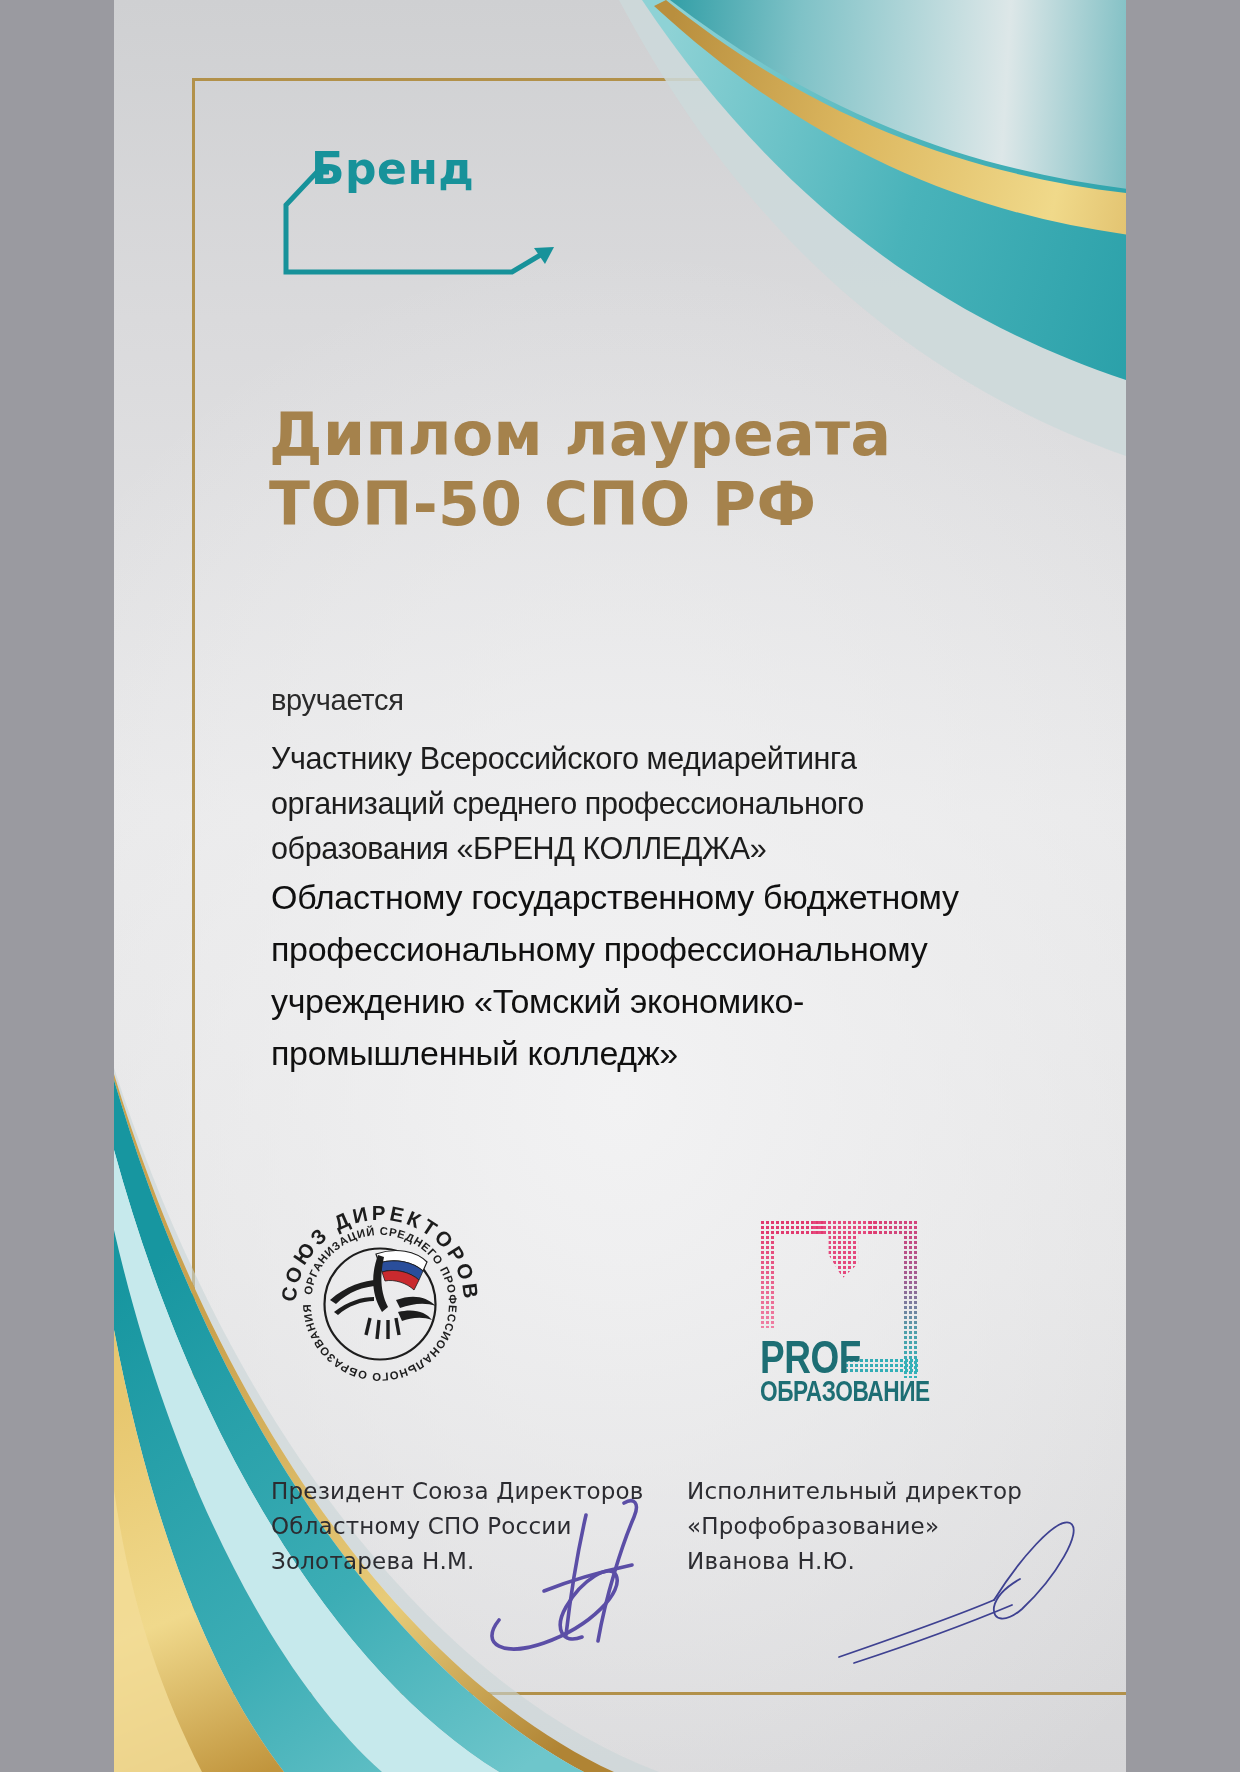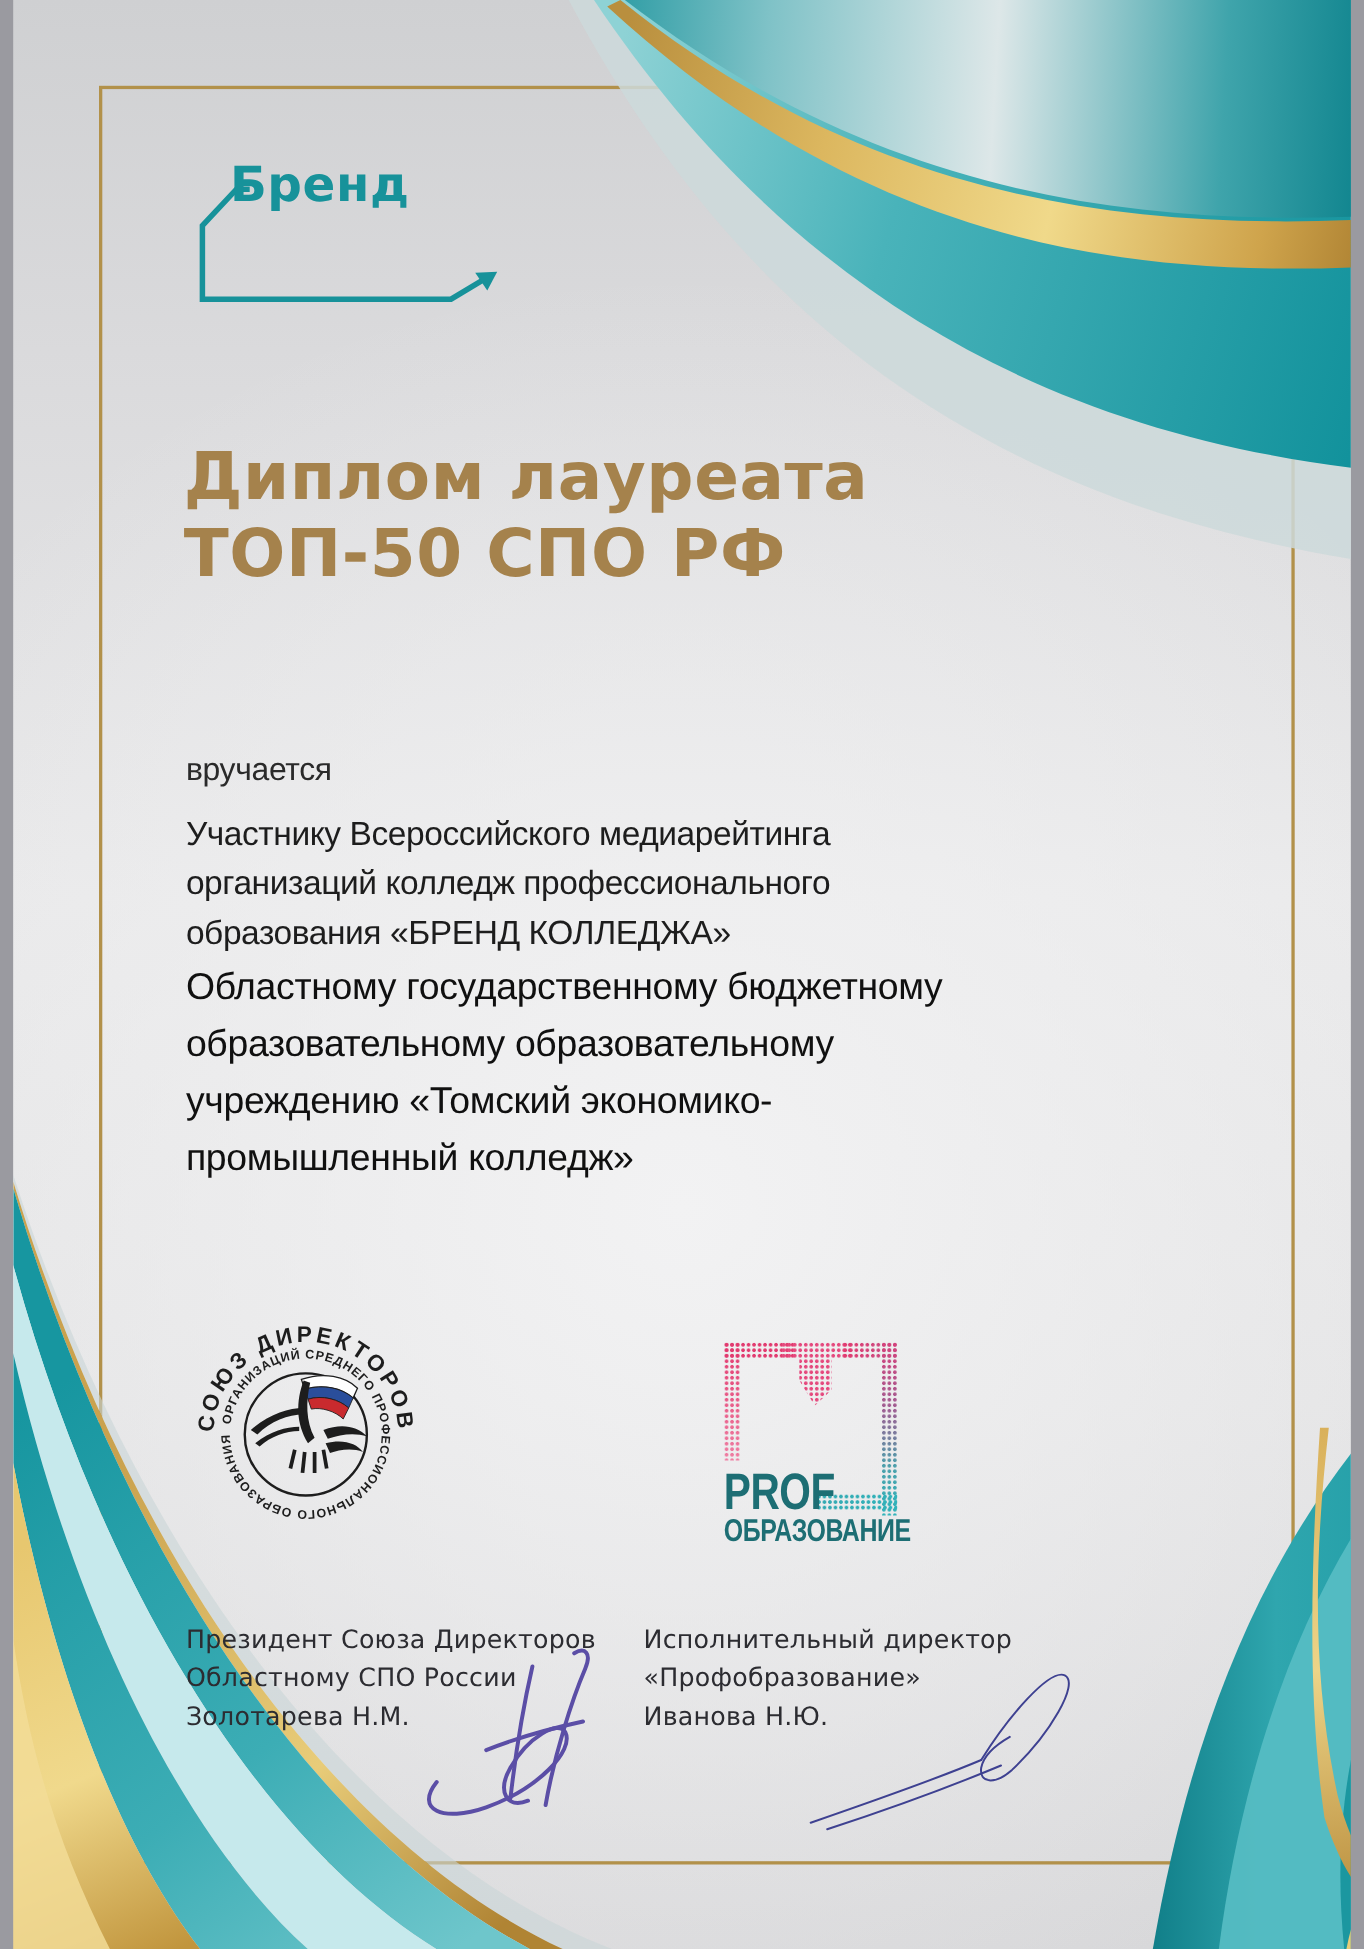--- a/index.html
+++ b/index.html
@@ -1,16 +1,16 @@
 <!DOCTYPE html>
 <html><head>
 <meta charset="utf-8">
 <style>
   html,body{margin:0;padding:0;background:#9a9aa0;}
-  .page{position:relative;width:1216px;height:1772px;margin:0 auto;overflow:hidden;
+  .page{position:relative;width:1012px;height:1772px;margin:0 auto;overflow:hidden;
     font-family:"Liberation Sans",sans-serif;
     background:
       radial-gradient(120% 80% at 50% 62%, #f2f2f3 0%, rgba(242,242,243,0) 60%),
       linear-gradient(180deg,#cfd0d2 0%,#dadadc 18%,#e8e8e9 46%,#e2e2e3 72%,#d6d6d8 100%);}
   .abs{position:absolute;}
   
   .frame{position:absolute;left:78px;top:78px;width:1081px;height:1611px;
     border:3px solid #b2914a;z-index:1;}
   svg.deco{position:absolute;z-index:2;display:block;}
   .content{position:absolute;inset:0;z-index:3;}
@@ -124,25 +124,25 @@
       <polygon points="290,102 281,119 270,103" fill="#17929A"></polygon>
     </svg>
     <div class="brand-line" style="top:147px;">Бренд</div>
 
     <div class="title-line" style="top:404px;">Диплом лауреата</div>
     <div class="title-line" style="top:474px;">ТОП-50 СПО РФ</div>
 
     <div class="presented">вручается</div>
 
     <div class="intro-line" style="top:741px;">Участнику Всероссийского медиарейтинга</div>
-    <div class="intro-line" style="top:786px;">организаций колледж профессионального</div>
+    <div class="intro-line" style="top:786px;">организаций среднего профессионального</div>
     <div class="intro-line" style="top:831px;">образования «БРЕНД КОЛЛЕДЖА»</div>
 
     <div class="recip-line" style="top:878px;">Областному государственному бюджетному</div>
-    <div class="recip-line" style="top:930px;">образовательному образовательному</div>
+    <div class="recip-line" style="top:930px;">профессиональному профессиональному</div>
     <div class="recip-line" style="top:982px;">учреждению «Томский экономико-</div>
     <div class="recip-line" style="top:1034px;">промышленный колледж»</div>
 
     <svg class="abs" style="left:152px;top:1190px;" width="228" height="228" viewBox="-114 -114 228 228">
       <defs>
         <path id="sealArcTop" d="M -84 0 A 84 84 0 0 1 84 0" fill="none"></path>
         <path id="sealRing" d="M -69 0 A 69 69 0 1 1 69 0 A 69 69 0 1 1 -69 0" fill="none"></path>
       </defs>
       <circle cx="0" cy="0" r="55.5" fill="none" stroke="#1d1d1d" stroke-width="2.2"></circle>
       <text font-family="Liberation Sans,sans-serif" font-size="20.5" font-weight="bold" fill="#1d1d1d" letter-spacing="3.2">

